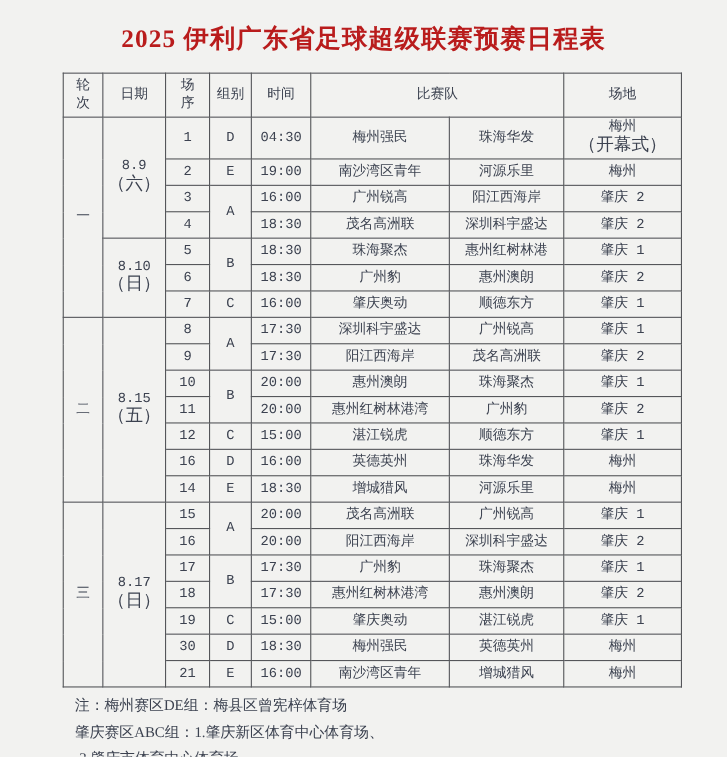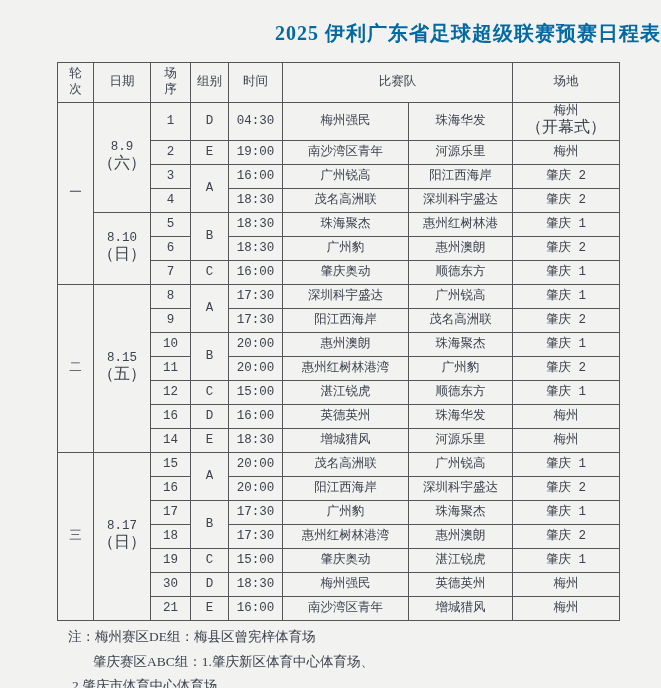--- a/index.html
+++ b/index.html
@@ -5,24 +5,24 @@
   * { margin:0; padding:0; box-sizing:border-box; }
   html,body { width:661px; height:688px; }
   body {
     background:#f2f2f0;
     font-family:"Liberation Serif","DejaVu Serif",serif;
     color:#3c4250;
     overflow:hidden;
   }
   .sheet { width:661px; height:688px; padding-top:20px; filter:blur(0.3px); }
   .title {
-    text-align:right;
-    font-size:20px;
+    text-align:center;
+    font-size:23px;
     font-weight:bold;
-    color:#0369a1;
+    color:#b91c1c;
     letter-spacing:1px;
   }
   table.schedule {
     margin:15px 0 0 57px;
     width:562px;
     border-collapse:collapse;
     table-layout:fixed;
     font-size:12.5px;
     color:#3c4250;
     border:1.5px solid #4b4c50;
@@ -40,21 +40,21 @@
   }
   .schedule thead tr { height:40px; }
   .schedule tbody tr { height:24px; }
   .schedule tbody tr.tall { height:38px; }
   .vstack { display:inline-block; width:1.1em; word-break:break-all; white-space:normal; line-height:1.3; }
   .two-line div { line-height:1.2; white-space:nowrap; }
   .paren { font-size:16px; }
   .notes { margin-top:9px; font-size:13.5px; color:#3c4250; }
   .notes .note-line { line-height:1.0; margin-bottom:11px; white-space:nowrap; }
   .note-1 { padding-left:68px; }
-  .note-2 { padding-left:68px;margin-left:25px; }
+  .note-2 { padding-left:68px; }
   .note-3 { padding-left:72px; }
 </style>
 </head>
 <body>
 
 <div class="sheet">
 
   <div class="title">2025 伊利广东省足球超级联赛预赛日程表</div>
 
   <table class="schedule">

